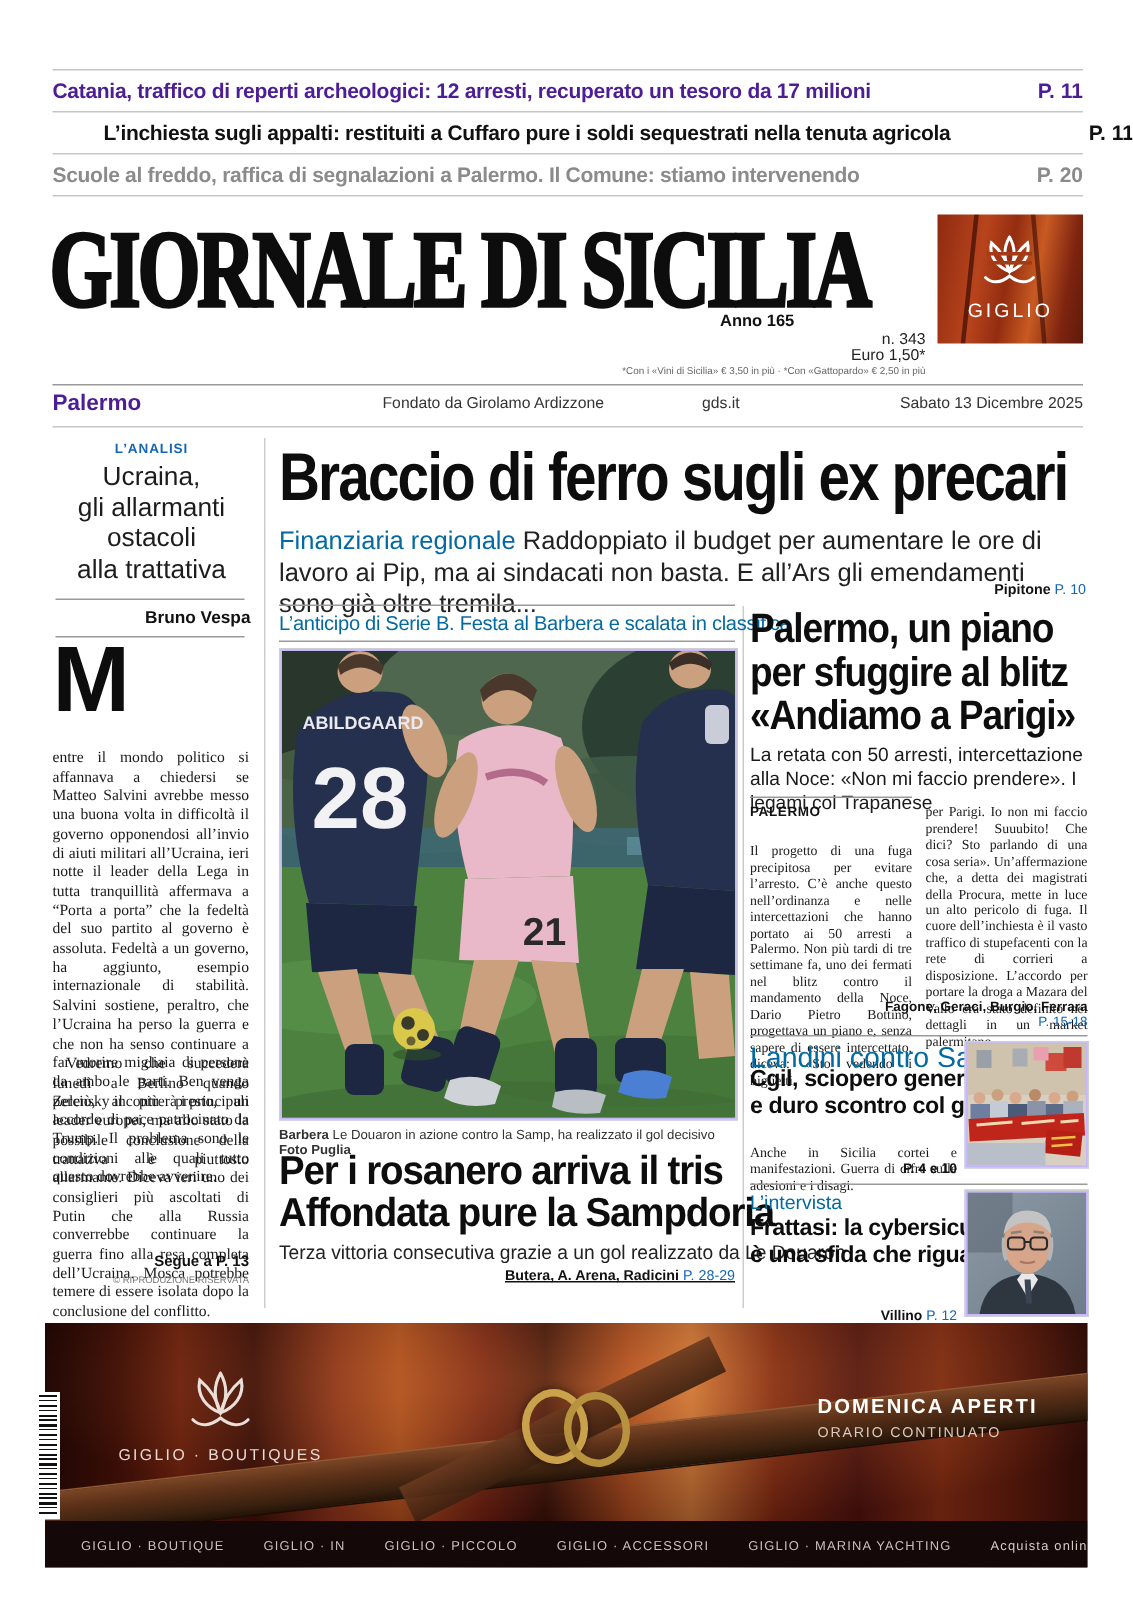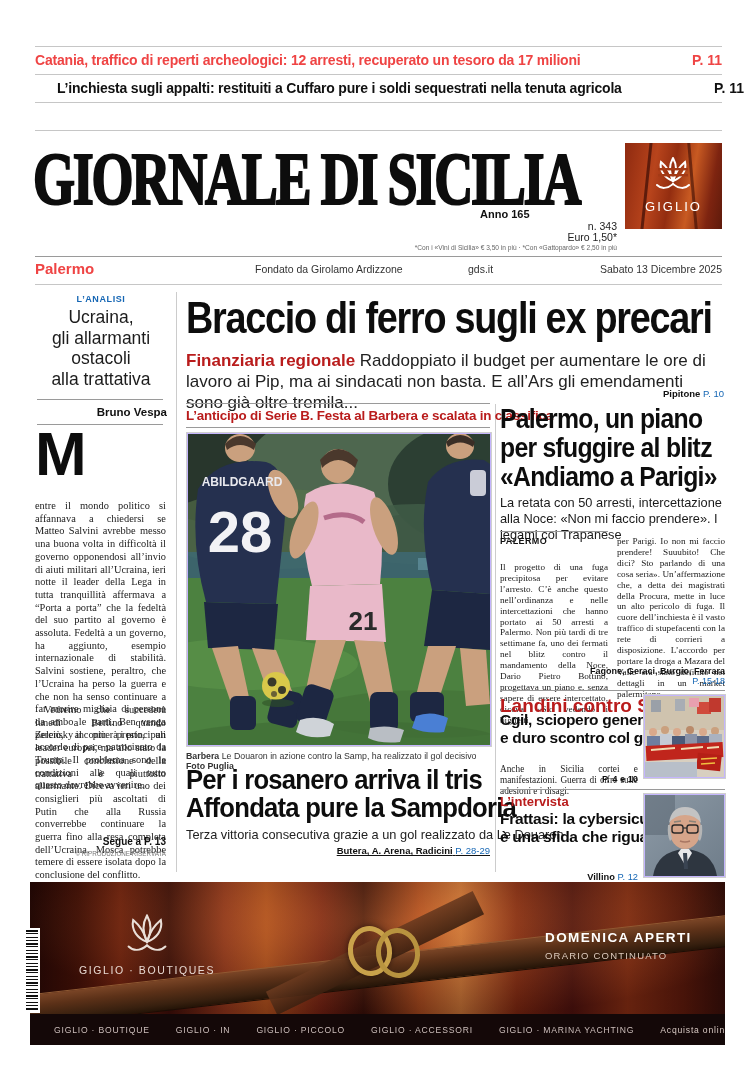--- a/index.html
+++ b/index.html
@@ -1,55 +1,59 @@
 <!DOCTYPE html>
 <html><head>
 <meta charset="utf-8">
 <style>
   html,body{margin:0;padding:0;background:#ffffff;}
   .page{position:relative;width:755px;height:1080px;background:#fff;overflow:hidden;
         font-family:"Liberation Sans",sans-serif;color:#111;}
   .abs{position:absolute;}
   .rule{position:absolute;height:1px;background:#c6c6c6;}
   .rule-dark{background:#9a9a9a;}
-  .blue{color:#ef4444;}
+  .blue{color:#4c1d95;}
   .serif{font-family:"Liberation Serif",serif;}
   .justify{text-align:justify;margin-top:12px;}
   .topline{font-weight:bold;font-size:14px;letter-spacing:-0.2px;}
   .pageref{font-weight:bold;font-size:14px;}
   .masthead{font-family:"Liberation Serif",serif;font-weight:700;font-size:73px;
             letter-spacing:-3px;white-space:nowrap;transform:scaleX(0.74);transform-origin:left top;
             -webkit-text-stroke:2.2px #0d0d0d;color:#0d0d0d;line-height:1;}
   .bighead{font-weight:800;white-space:nowrap;transform-origin:left top;color:#0d0d0d;}
-  .kicker-blue{color:#b91c1c;font-weight:bold;}
+  .kicker-blue{color:#0369a1;font-weight:normal;}
   .photo-frame{position:absolute;background:#c4b5fd;border:1px solid #cfcfcf;padding:1px;box-sizing:border-box;}
   .byline-right{position:absolute;text-align:right;font-size:9.5px;}
   .byline-right b{color:#111;}
   .byline-right .pg{color:#1566b4;font-weight:normal;}
   .adnav{position:absolute;left:0;right:0;bottom:0;height:31px;background:#140808;
          display:flex;align-items:center;padding:0 24px;box-sizing:border-box;gap:26px;}
   .adnav span{font-size:8.6px;letter-spacing:0.8px;color:#cdbfbc;white-space:nowrap;}
   .adnav .cta{margin-left:auto;color:#d8cac4;}
 </style>
 </head>
 <body>
 
 <div class="page">
 
   <div class="rule" style="left:35px;width:687px;top:46px;"></div>
   <div class="abs" style="left:35px;top:52px;width:687px;display:flex;">
     <span class="topline blue">Catania, traffico di reperti archeologici: 12 arresti, recuperato un tesoro da 17 milioni</span>
     <span class="pageref blue" style="margin-left:auto;">P. 11</span>
   </div>
   <div class="rule" style="left:35px;width:687px;top:74px;"></div>
-  <div class="abs" style="left:35px;top:80px;width:687px;display:flex;padding-left:22px;">
+  <div class="abs" style="left:47px;top:80px;width:687px;display:flex;padding-left:22px;">
     <span class="topline">L’inchiesta sugli appalti: restituiti a Cuffaro pure i soldi sequestrati nella tenuta agricola</span>
     <span class="pageref" style="margin-left:auto;">P. 11</span>
   </div>
   <div class="rule" style="left:35px;width:687px;top:102px;"></div>
+  <div class="abs" style="left:35px;top:108px;width:687px;display:flex;color:#8b8b8b;">
+    <span class="topline">Scuole al freddo, raffica di segnalazioni a Palermo. Il Comune: stiamo intervenendo</span>
+    <span class="pageref" style="margin-left:auto;">P. 20</span>
+  </div>
   <div class="rule" style="left:35px;width:687px;top:130px;"></div>
 
   <div class="abs masthead" style="left:33px;top:143px;">GIORNALE DI SICILIA</div>
 
   <div class="abs" style="left:625px;top:143px;width:97px;height:86px;background:linear-gradient(100deg,#8e2a10 0%,#b8441c 30%,#932d10 48%,#c85a22 66%,#7e2410 85%,#5e1a0b 100%);overflow:hidden;">
     <div class="abs" style="left:20px;top:0;width:3px;height:86px;background:#3a0d05;opacity:.7;transform:skewX(-6deg);"></div>
     <div class="abs" style="left:66px;top:0;width:3px;height:86px;background:#3a0d05;opacity:.6;transform:skewX(5deg);"></div>
     <svg class="abs" style="left:29px;top:12px;" width="38" height="40" viewBox="0 0 38 40">
       <g stroke="#ffffff" stroke-width="2" fill="none" stroke-linecap="round">
         <path d="M19 3 C15 10 15 18 19 26 C23 18 23 10 19 3"></path>

